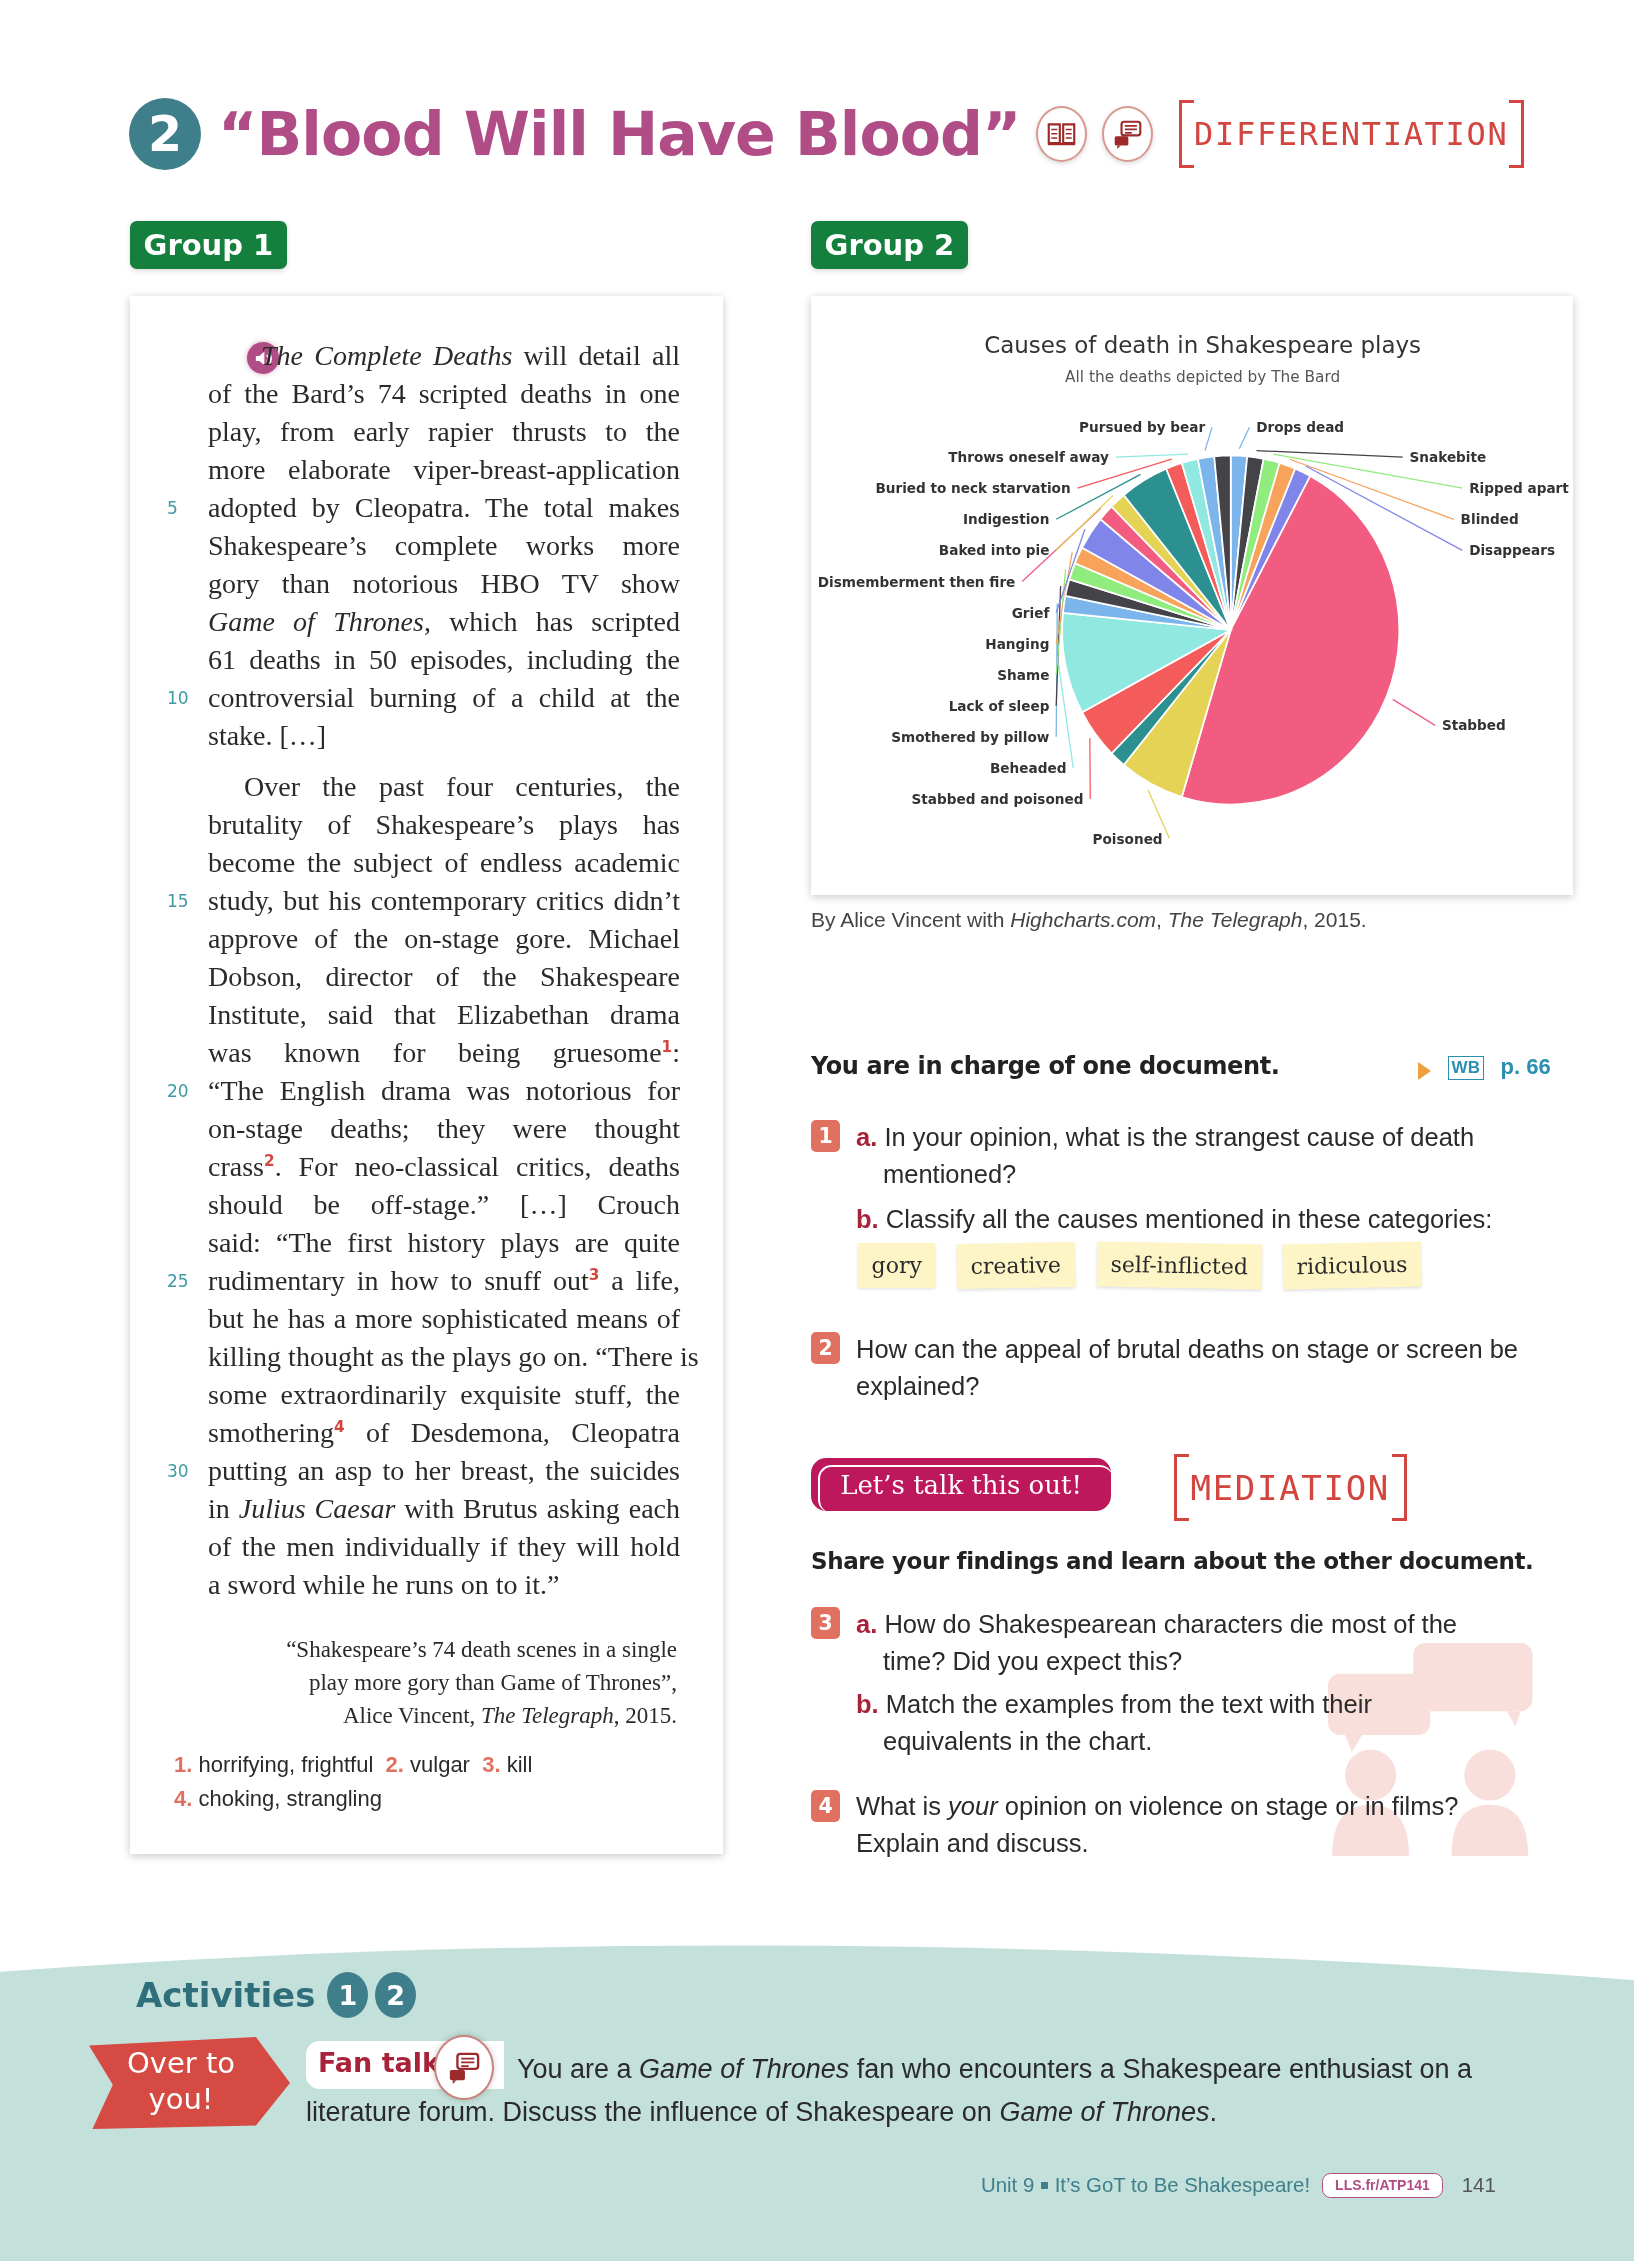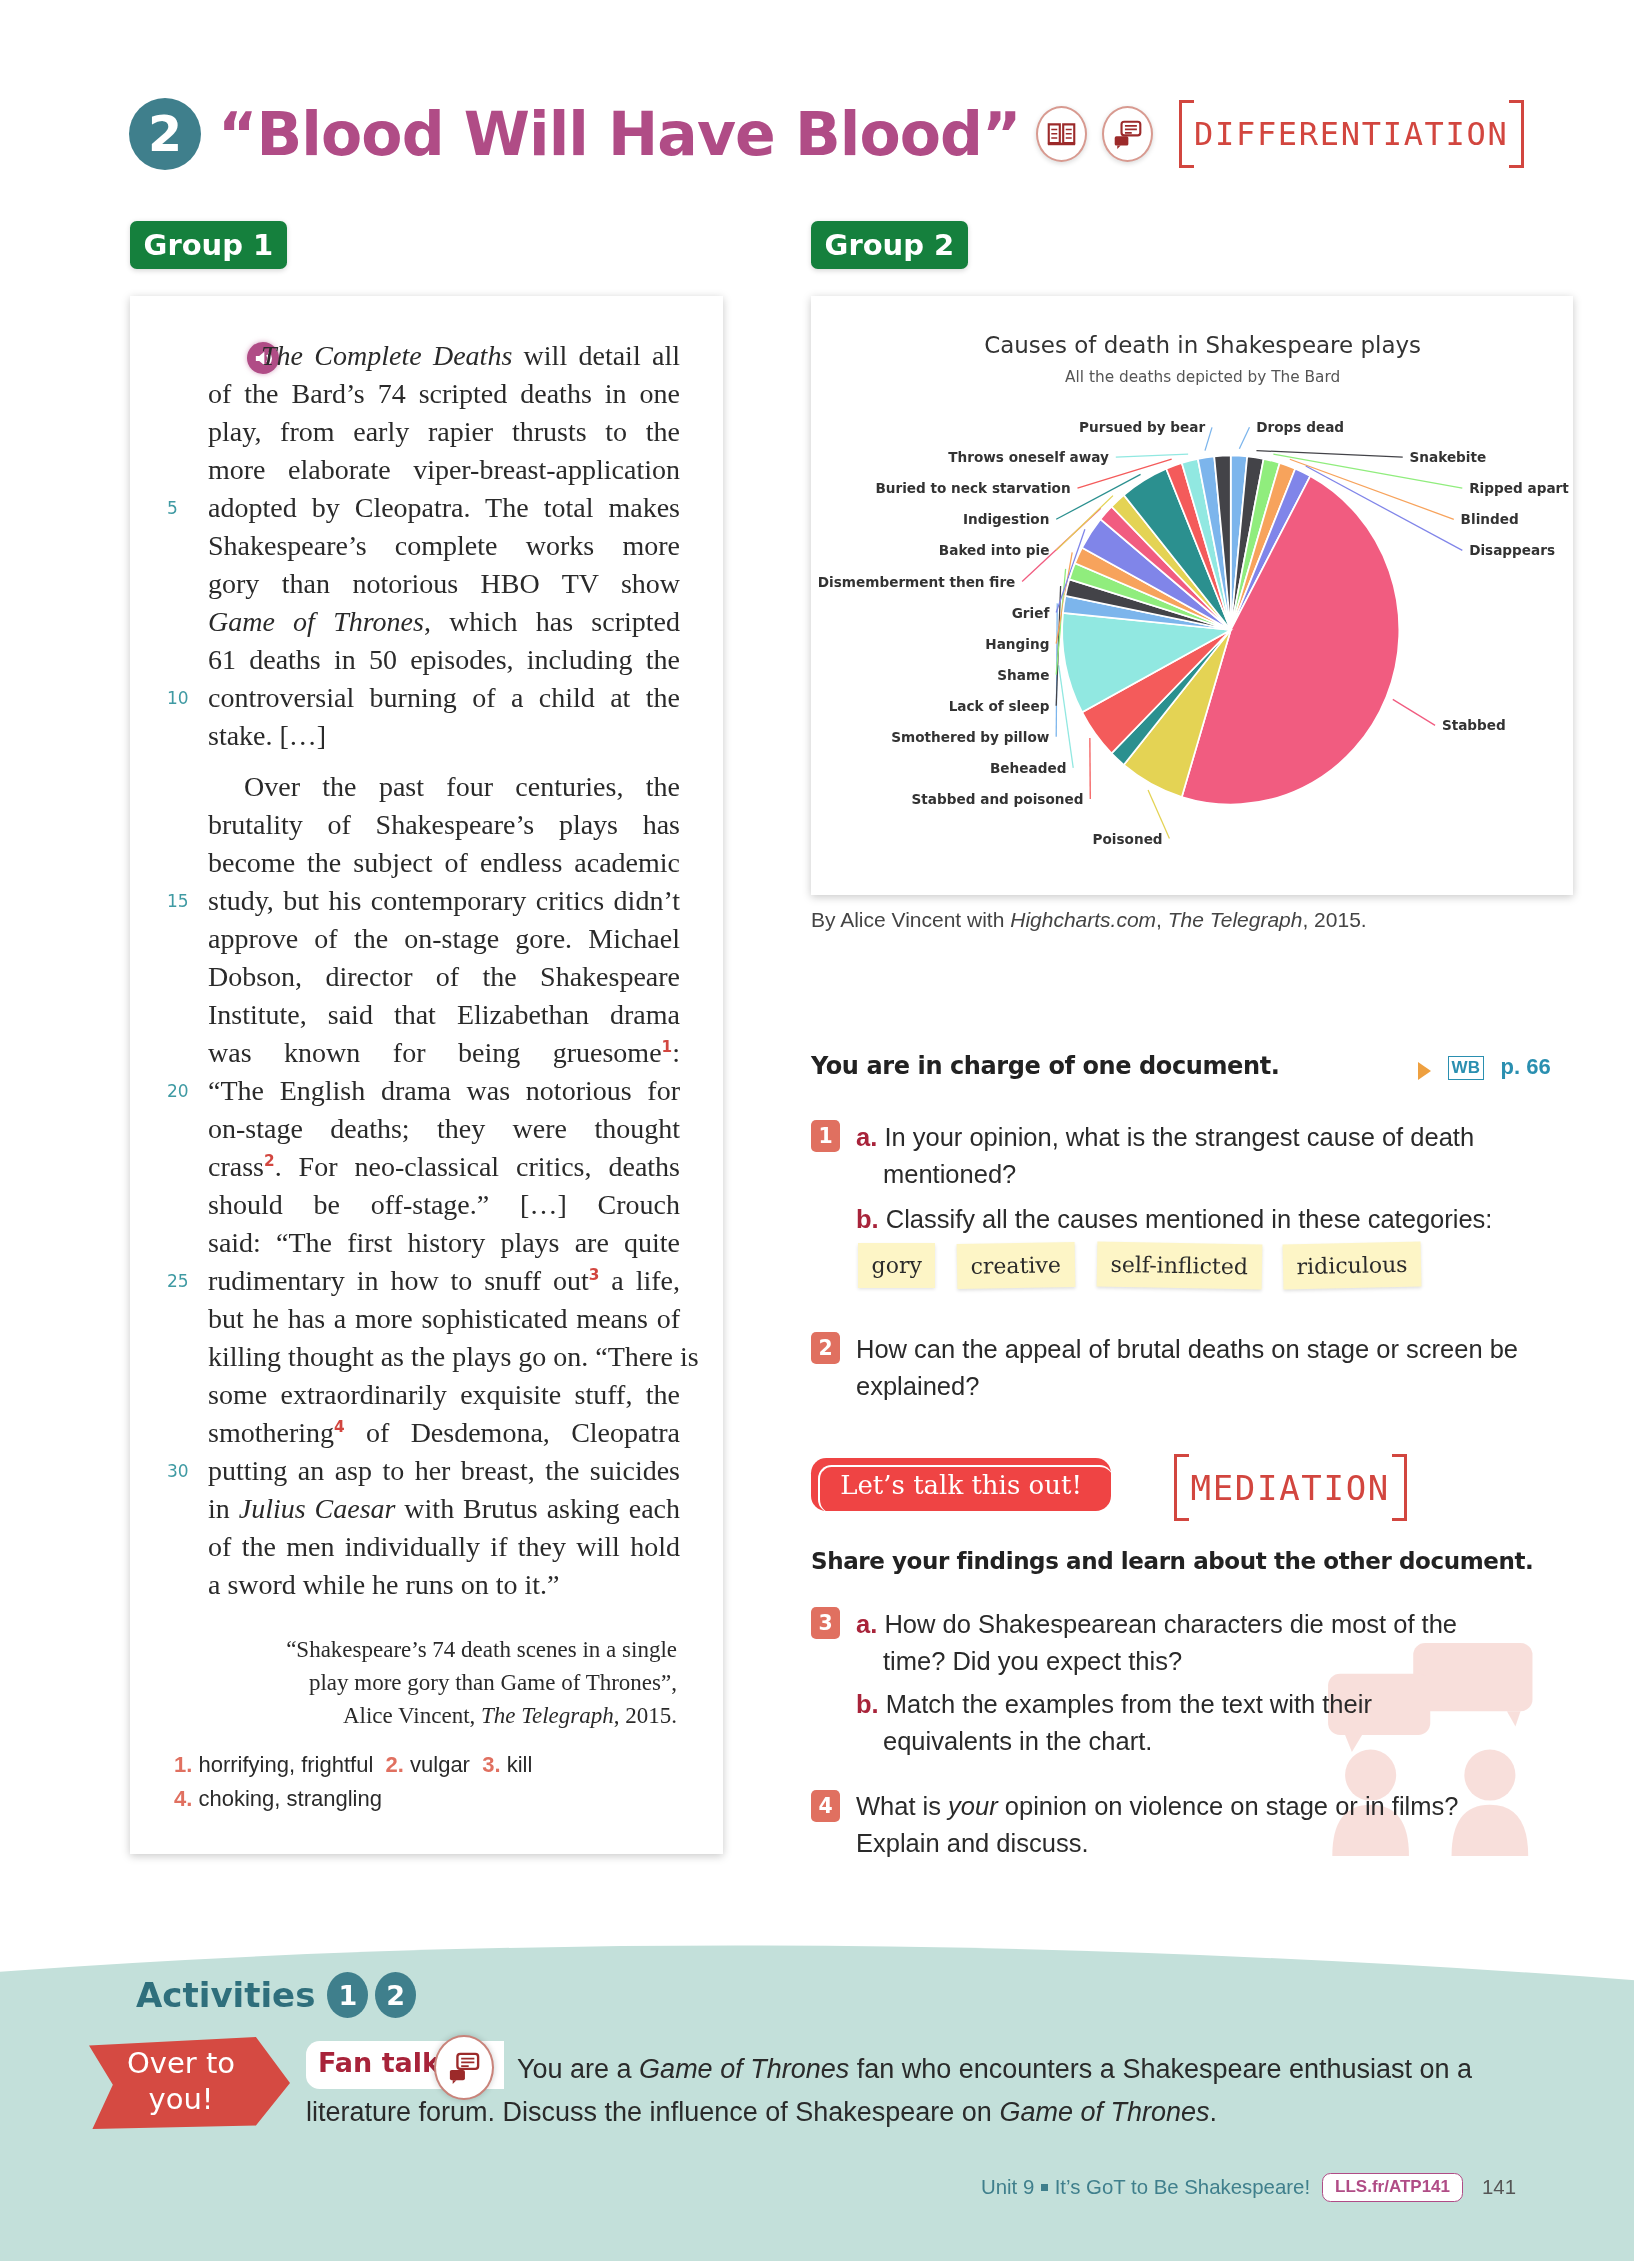--- a/index.html
+++ b/index.html
@@ -48,21 +48,21 @@
   .wb-box { border: 1.7px solid #2a8fb0; padding: 0 2.6px; font-size: 17px; line-height: 22px; }
   .qnum { position: absolute; width: 29px; height: 32px; border-radius: 5.1px; background: #e07060; color: #fff; font-family: "DejaVu Sans", sans-serif; font-weight: bold; font-size: 20.4px; display: flex; align-items: center; justify-content: center; }
   .qtext { position: absolute; font-family: "Liberation Sans", sans-serif; font-size: 25.5px; line-height: 37px; color: #2a2a2a; }
   .qlet { color: #a8233a; font-weight: bold; }
   .chips { position: absolute; left: 858px; top: 1243px; display: flex; gap: 22px; }
   .chip { background: #fdf5c6; padding: 10.2px 13.6px; font-family: "DejaVu Serif", serif; font-size: 22px; color: #2a2a2a; box-shadow: 0 1.7px 3.4px rgba(0,0,0,0.12); }
   .chip:nth-child(2) { transform: rotate(-1deg); }
   .chip:nth-child(3) { transform: rotate(1deg); }
   .chip:nth-child(4) { transform: rotate(-1.2deg); }
 
-  .talk-btn { position: absolute; left: 811px; top: 1458px; width: 300px; height: 53px; border-radius: 15.3px; background: #ef4444; color: #fff;
+  .talk-btn { position: absolute; left: 811px; top: 1458px; width: 300px; height: 53px; border-radius: 15.3px; background: #be185d; color: #fff;
     font-family: "DejaVu Serif", serif; font-size: 26px; display: flex; align-items: center; justify-content: center; }
   .talk-btn::before { content: ""; position: absolute; left: 6.8px; top: 6.8px; right: -1.7px; bottom: -1.7px; border-left: 2.6px solid #fff; border-top: 2.6px solid #fff; border-radius: 13.6px 13.6px 0 13.6px; pointer-events: none; }
   .mediation { position: absolute; left: 1148px; top: 1461px; font-size: 34px; padding: 6.8px 17px; }
   .share-lead { position: absolute; left: 811px; top: 1548px; font-family: "DejaVu Sans", sans-serif; font-weight: bold; font-size: 23px; color: #222; letter-spacing: -0.4px; }
 
   .bg-people { position: absolute; left: 1311px; top: 1643px; width: 230px; height: 213px; opacity: 0.22; }
 
   
   .band { position: absolute; left: 0; top: 1941px; width: 1635px; height: 320px; }
   .activities { position: absolute; left: 136px; top: 1972px; display: flex; align-items: center; gap: 6.8px; }
@@ -70,21 +70,21 @@
   .act-badge { width: 41px; height: 46px; border-radius: 50%; background: #3f7f8c; color: #fff; font-weight: bold; font-size: 27px; display: flex; align-items: center; justify-content: center; font-family: "DejaVu Sans", sans-serif; }
   .over-tag { position: absolute; left: 89px; top: 2037px; width: 201px; height: 92px; }
   .over-text { position: absolute; left: 100px; top: 2045px; width: 162px; text-align: center; font-family: "DejaVu Sans", sans-serif; font-weight: normal; font-size: 29px; line-height: 36px; color: #fff; }
   .fan-pill { position: absolute; left: 306px; top: 2041px; width: 198px; height: 48px; border-radius: 13.6px 0 0 13.6px; background: #fff; }
   .fan-label { position: absolute; left: 318px; top: 2047px; font-family: "DejaVu Sans", sans-serif; font-weight: bold; font-size: 27px; color: #a8233a; }
   .fan-icon { position: absolute; left: 434px; top: 2035px; width: 60px; height: 65px; border-radius: 50%; border: 2.6px solid #c9837a; background: #fff; display: flex; align-items: center; justify-content: center; box-shadow: 0 0 6.8px rgba(0,0,0,0.2); }
   .fan-text { position: absolute; left: 306px; top: 2048px; width: 1226px; font-family: "Liberation Sans", sans-serif; font-size: 27px; line-height: 43px; color: #2a2a2a; text-indent: 211px; }
 
   .footer { position: absolute; left: 981px; top: 2173px; display: flex; align-items: center; font-family: "Liberation Sans", sans-serif; font-size: 20.4px; color: #3f7f8c; }
   .footer .dot { display: inline-block; width: 6.8px; height: 6.8px; background: #3f7f8c; margin: 0 6.8px; }
-  .lls { margin-left: 12px; padding: 3.4px 12px; border: 1.7px solid #b04c86; border-radius: 8.5px; background: #fff; color: #b04c86; font-weight: bold; font-size: 17px; }
+  .lls { margin-left: 12px; padding: 3.4px 12px; border: 1.7px solid #b04c86; border-radius: 8.5px; background: #fff; color: #b04c86; font-weight: bold; font-size: 14px; }
   .pagenum { margin-left: 19px; color: #555; font-size: 20.4px; }
 </style>
 </head>
 <body>
 
 <div class="title-row">
   <div class="num-badge">2</div>
   <div class="page-title">“Blood Will Have Blood”</div>
   <div class="round-icon">
     <svg width="29" height="25.5" viewBox="0 0 34 30">

